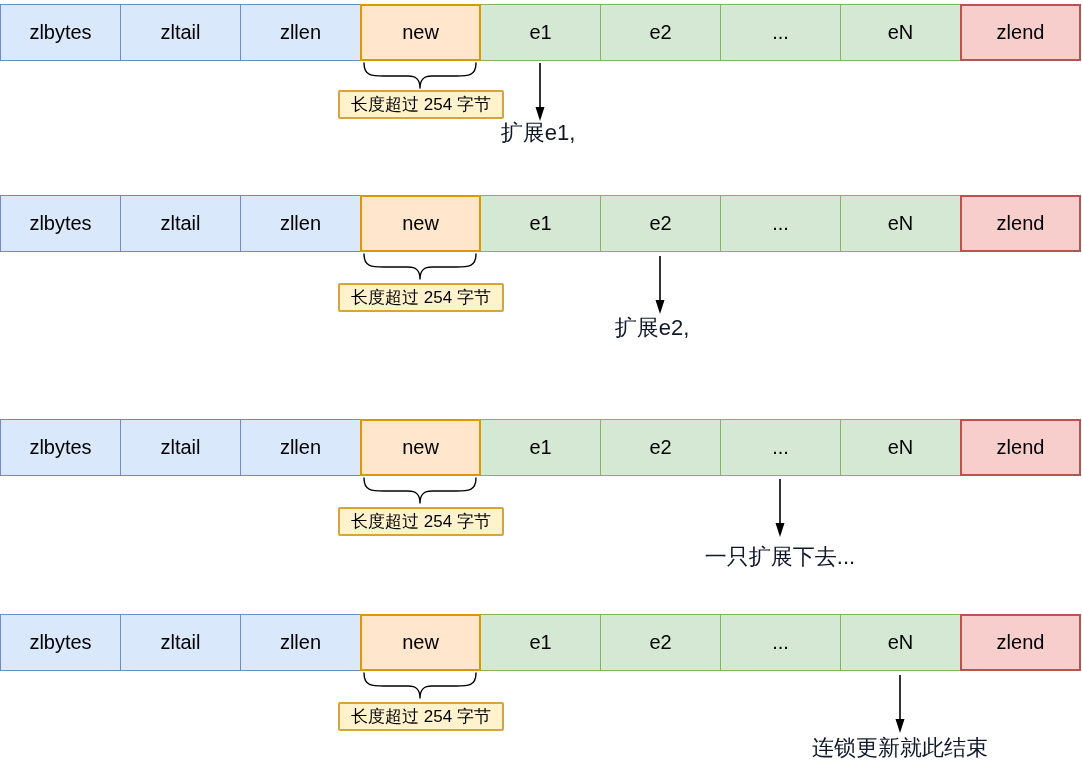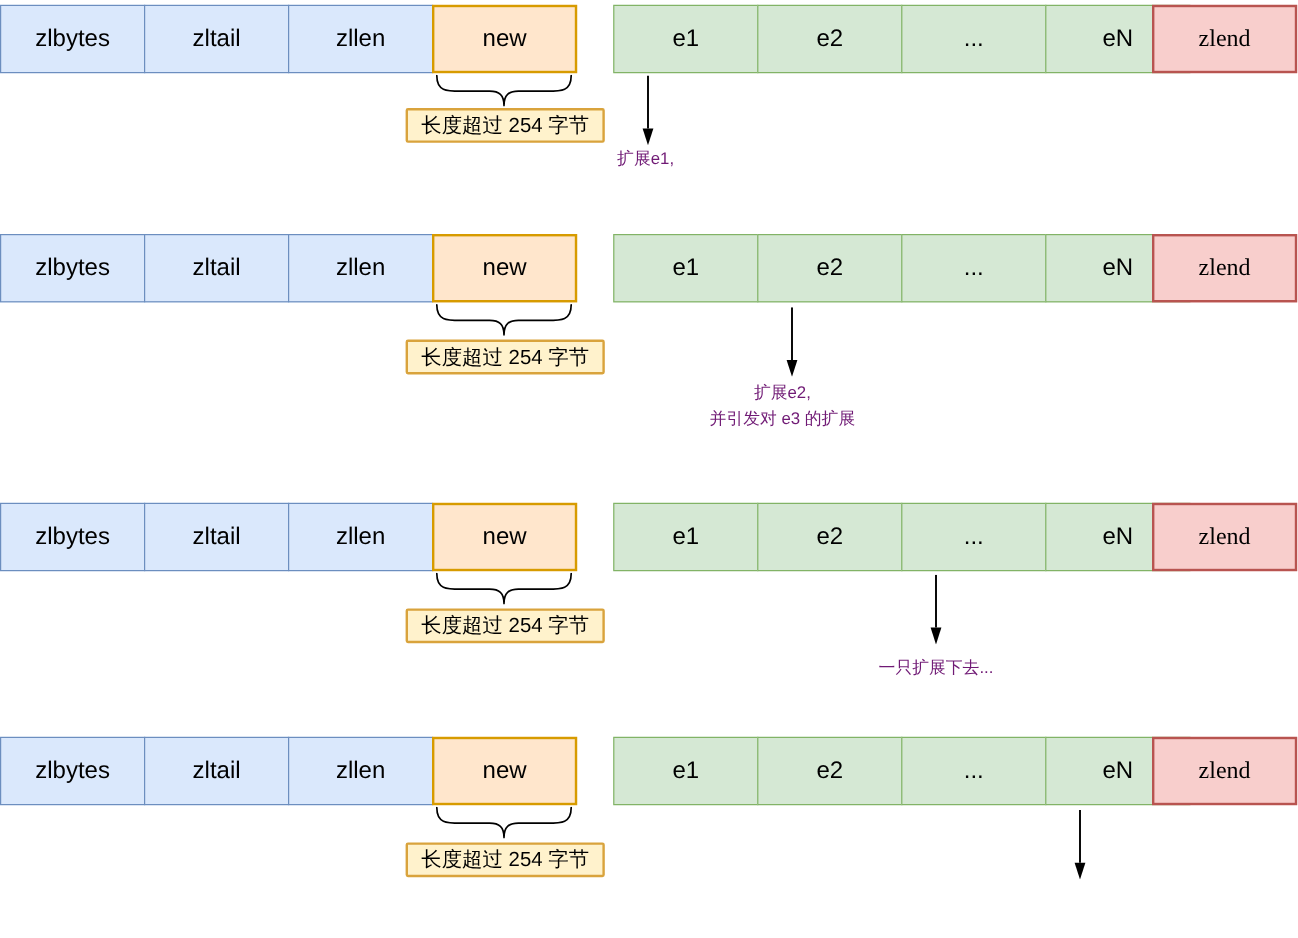--- a/index.html
+++ b/index.html
@@ -6,35 +6,35 @@
   body{font-family:"Liberation Sans","DejaVu Sans",sans-serif;color:var(--ink,#000);}
   #canvas{position:relative;width:1082px;height:782px;background:#fff;overflow:hidden;}
 
   .bar{position:absolute;left:0;width:1082px;height:40px;}
   .cell{
     position:absolute;top:0;height:57px;width:121px;
     box-sizing:border-box;display:flex;align-items:center;justify-content:center;
     font-size:20px;color:#000;
   }
   .cell.blue  {background:var(--blue-fill);border:1px solid var(--blue-stroke);z-index:1;}
-  .cell.green {background:var(--green-fill);border:1px solid var(--green-stroke);z-index:1;margin-left:31px;}
+  .cell.green {background:var(--green-fill);border:1px solid var(--green-stroke);z-index:1;}
   .cell.orange{background:var(--orange-fill);border:2px solid var(--orange-stroke);z-index:3;}
-  .cell.red   {background:var(--red-fill);border:2px solid var(--red-stroke);z-index:2;font-family:Liberation Serif, serif;}
+  .cell.red   {background:var(--red-fill);border:2px solid var(--red-stroke);z-index:2;}
 
   .brace{position:absolute;width:116px;height:27px;color:#000;}
   .note-box{
     position:absolute;left:338px;width:166px;height:29px;box-sizing:border-box;
     background:var(--note-fill);border:2px solid var(--note-stroke);border-radius:2px;
     display:flex;align-items:center;justify-content:center;
     font-size:17px;color:#000;white-space:nowrap;z-index:4;
   }
   .arrow{position:absolute;width:14px;height:58px;color:#000;}
   .annot{
     position:absolute;width:240px;text-align:center;
-    font-size:14px;line-height:21px;color:#701a75;white-space:nowrap;
+    font-size:22px;line-height:21px;color:#0f172a;white-space:nowrap;
   }
 </style>
 </head>
 <body>
 
 <div id="canvas">
 
   <div>
     <div class="bar" style="top:4px">
       <div class="cell blue" style="left:0px">zlbytes</div>
@@ -75,21 +75,20 @@
     <svg class="brace" style="left:362px;top:253px" viewBox="0 0 116 27">
       <path d="M2,1 C2,14 10,14 22,14 L46,14 C54,14 58,17 58,26 C58,17 62,14 70,14 L94,14 C106,14 114,14 114,1" fill="none" stroke="currentColor" stroke-width="1.4" stroke-linecap="round" stroke-linejoin="round"></path>
     </svg>
     <div class="note-box" style="top:283px">长度超过 254 字节</div>
     <svg class="arrow" style="left:653px;top:256px" viewBox="0 0 14 58">
       <line x1="7" y1="0" x2="7" y2="44" stroke="currentColor" stroke-width="1.6"></line>
       <polygon points="7,58 2.5,44 11.5,44" fill="currentColor"></polygon>
     </svg>
     <div class="annot" style="left:532px;top:317px">
       <div>扩展e2,</div>
-      <div>并引发对 e3 的扩展</div>
     </div>
   </div>
 
   <div>
     <div class="bar" style="top:419px">
       <div class="cell blue" style="left:0px">zlbytes</div>
       <div class="cell blue" style="left:120px">zltail</div>
       <div class="cell blue" style="left:240px">zllen</div>
       <div class="cell orange" style="left:360px">new</div>
       <div class="cell green" style="left:480px">e1</div>
@@ -125,16 +124,17 @@
     </div>
     <svg class="brace" style="left:362px;top:672px" viewBox="0 0 116 27">
       <path d="M2,1 C2,14 10,14 22,14 L46,14 C54,14 58,17 58,26 C58,17 62,14 70,14 L94,14 C106,14 114,14 114,1" fill="none" stroke="currentColor" stroke-width="1.4" stroke-linecap="round" stroke-linejoin="round"></path>
     </svg>
     <div class="note-box" style="top:702px">长度超过 254 字节</div>
     <svg class="arrow" style="left:893px;top:675px" viewBox="0 0 14 58">
       <line x1="7" y1="0" x2="7" y2="44" stroke="currentColor" stroke-width="1.6"></line>
       <polygon points="7,58 2.5,44 11.5,44" fill="currentColor"></polygon>
     </svg>
     <div class="annot" style="left:780px;top:737px">
+      <div>连锁更新就此结束</div>
     </div>
   </div>
 
 </div>
 
 </body></html>

